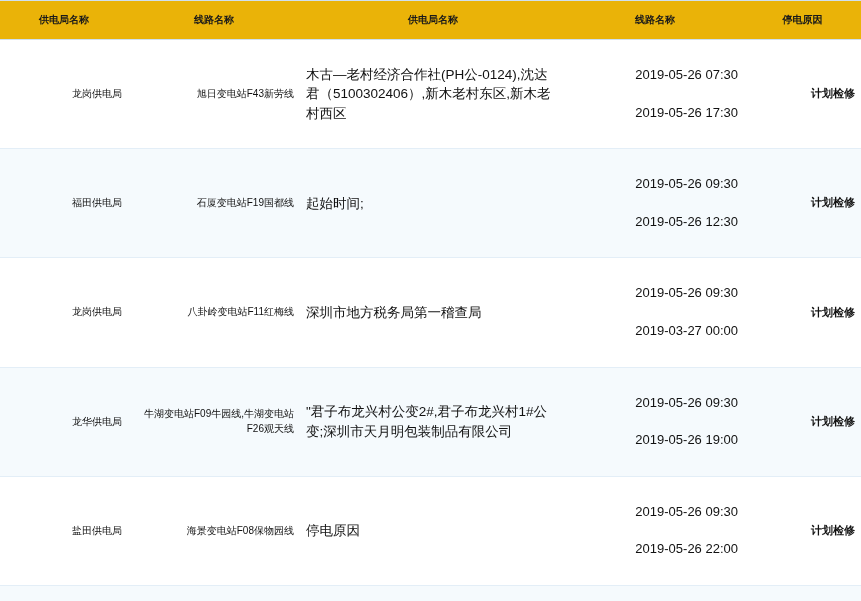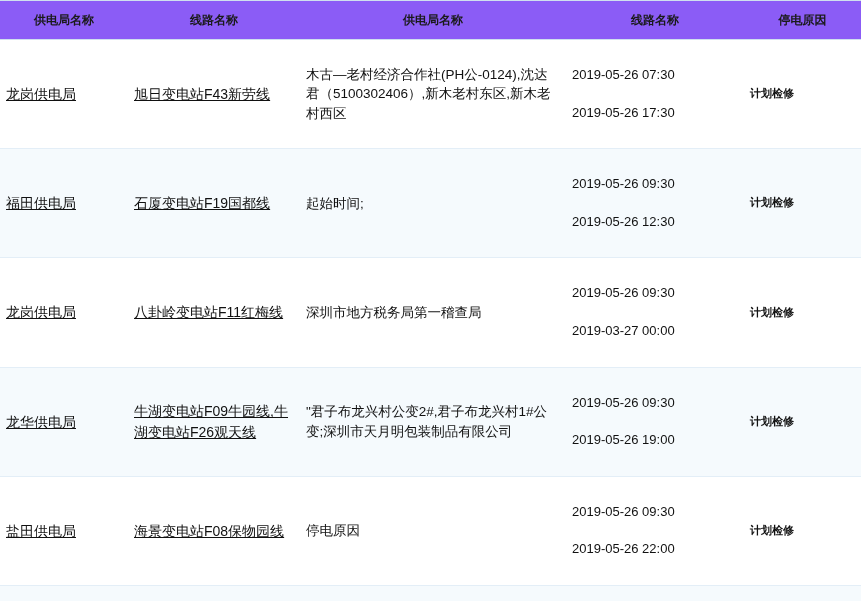--- a/index.html
+++ b/index.html
@@ -17,56 +17,55 @@
     border-collapse: collapse;
     table-layout: fixed;
   }
   .outage-table col.c0 { width: 128px; }
   .outage-table col.c1 { width: 172px; }
   .outage-table col.c2 { width: 266px; }
   .outage-table col.c3 { width: 178px; }
   .outage-table col.c4 { width: 117px; }
 
   .outage-table th {
-    background: #8b5cf6;
+    background: #eab308;
     color: #1a1a1a;
-    font-size: 12px;
+    font-size: 10px;
     font-weight: bold;
     text-align: center;
     padding: 8px 4px;
     border: 1px solid #cfe0ef;
     border-left: none;
     border-right: none;
     height: 22px;
   }
   .outage-table td {
     font-size: 13.5px;
-    text-align: left;
+    text-align: right;
     vertical-align: middle;
     padding: 7px 6px;
     border-bottom: 1px solid #e3eef7;
     line-height: 1.45;
     color: #111111;
   }
   tr.row-even td {
     background: #ffffff;
   }
   tr.row-odd td {
     background: #f5fafd;
   }
   td.col-scope {
     text-align: left;
   }
   td.col-time {
     white-space: pre-line;
     font-size: 13px;
   }
   td.col-bureau, td.col-line {
-    font-size: 14px;
-    text-decoration: underline;
+    font-size: 10px;
   }
   td.col-reason {
     font-size: 11px;
     font-weight: bold;
   }
   .time-line {
     display: block;
   }
 </style>
 </head>

